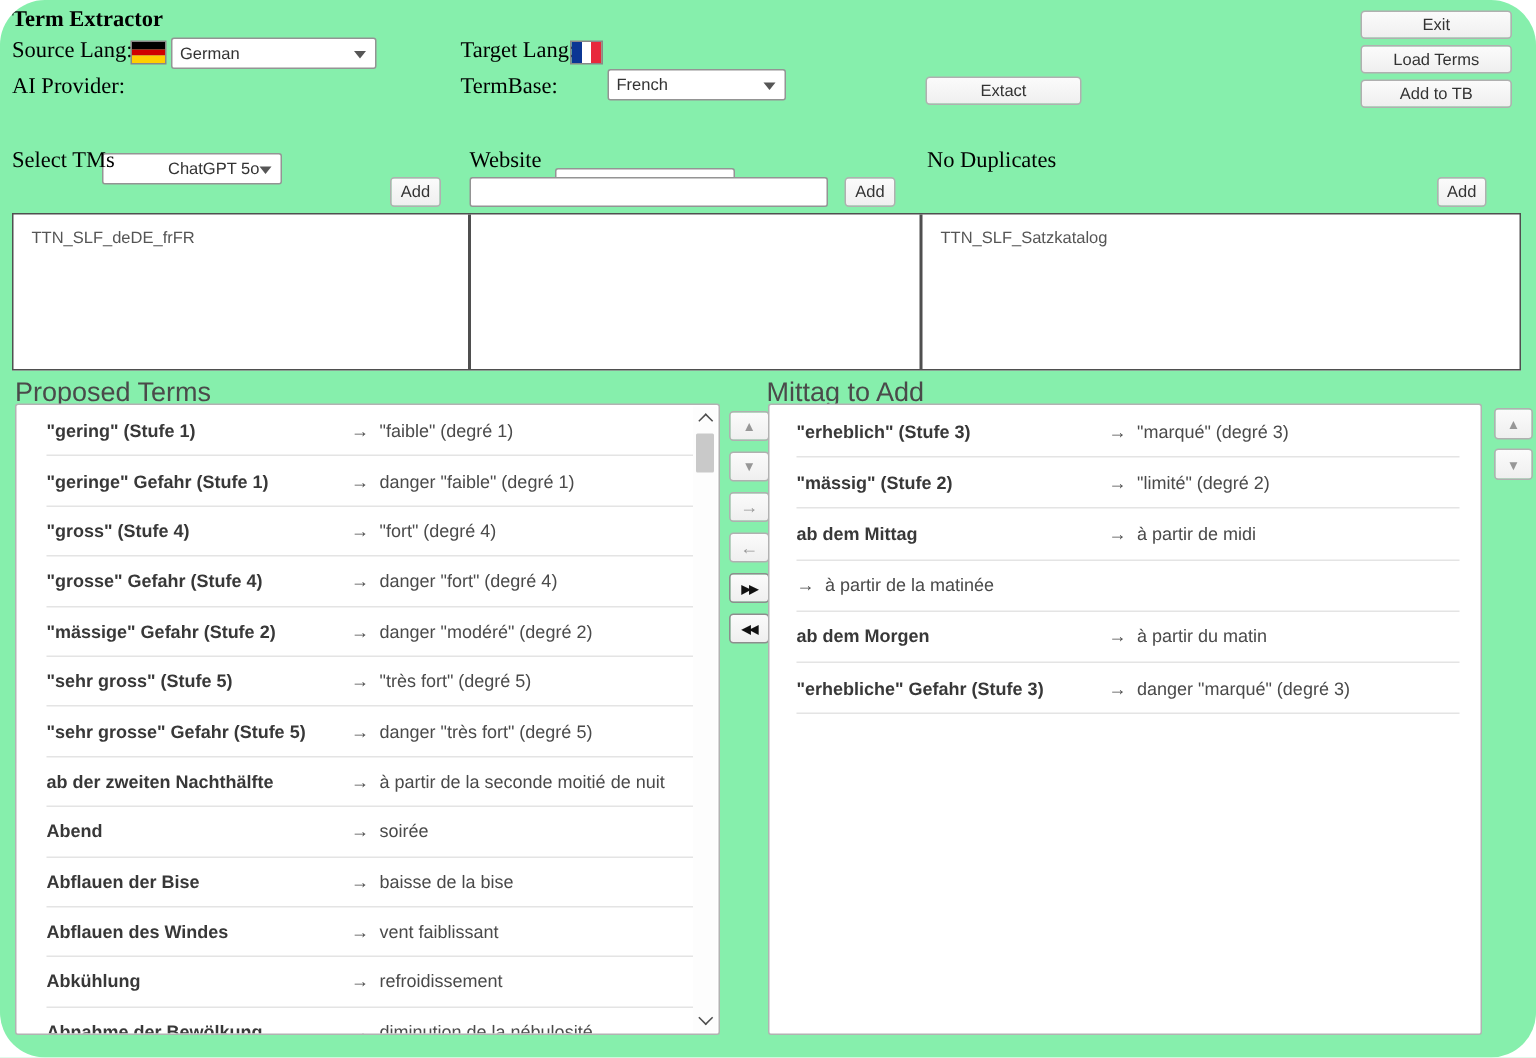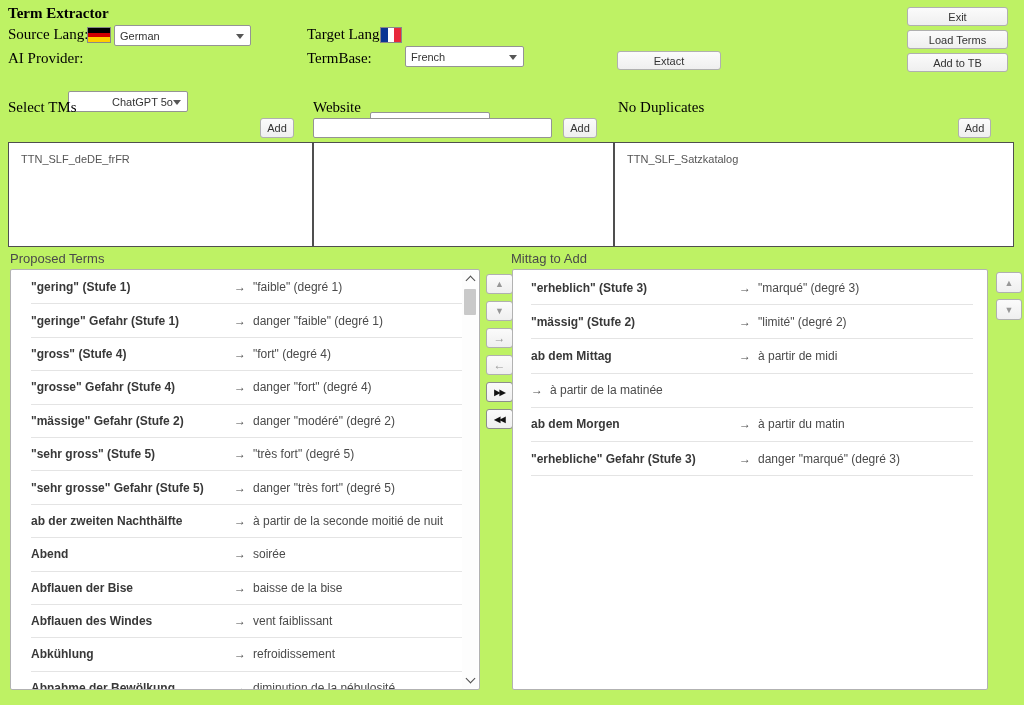--- a/index.html
+++ b/index.html
@@ -1,19 +1,19 @@
 <!DOCTYPE html>
 <html><head>
 <meta charset="utf-8">
 <style>
   * { margin:0; padding:0; box-sizing:border-box; }
   html,body { background:#ffffff; }
   .app {
-    position:relative; width:1024px; height:705px; background:#bef264;
-    font-family:"Liberation Sans", sans-serif; overflow:hidden;
+    position:relative; width:1024px; height:705px; background:#86efac;
+    font-family:"Liberation Sans", sans-serif; overflow:hidden;border-radius:30px;
   }
   .abs { position:absolute; }
 
   
   .serif  { font-family:"Liberation Serif", serif; font-size:15px; color:#000; white-space:nowrap; }
   .title  { font-weight:bold; font-size:15px; }
 
   
   .btn {
     display:flex; align-items:center; justify-content:center;
@@ -43,21 +43,21 @@
   .flag-fr { flex-direction:row; }
   .flag-fr div { flex:1; }
 
   
   .tripane { border:1px solid #4f4f4f; background:#fff; display:flex; }
   .pane { height:100%; padding:10px 12px; font-size:11px; color:#555; overflow:hidden; }
   .pane-divider { width:2px; background:#4f4f4f; height:100%; }
   .pane .pane-item { margin-bottom:4px; white-space:nowrap; }
 
   
-  .list-label { font-size:13px; color:#4a4a4a; white-space:nowrap; }
+  .list-label { font-size:18px; color:#4a4a4a; white-space:nowrap; }
   .term-box { border:1px solid #b2b2b2; background:#fff; border-radius:2px; overflow:hidden; }
   .rows { position:absolute; top:1px; left:0; bottom:0; overflow:hidden; }
   .t-row { display:flex; align-items:center; border-bottom:1px solid #e4e4e4; }
   .t-row .de { font-weight:bold; color:#383838; font-size:12px; white-space:nowrap; overflow:hidden; }
   .t-row .pair { display:flex; align-items:center; gap:7px; font-size:12px; color:#4a4a4a; white-space:nowrap; }
   .rows-left  .t-row { height:33.4px; margin:0 0 0 20px; }
   .rows-left  .de { width:203px; }
   .rows-right .t-row { height:34.2px; margin:0 14px 0 18px; }
   .rows-right .de { width:208px; }
 
@@ -98,21 +98,21 @@
     <div style="background:#0b3694"></div>
       <div style="background:#fff"></div>
       <div style="background:#e8283c"></div>
   </div>
   <div class="abs combo" style="left:405px; top:25px; width:119px; height:21px;">
     <span>French</span>
     <span class="caret"></span>
   </div>
 
   <div class="abs serif" style="left:8px; top:50px;">AI Provider:</div>
-  <div class="abs combo" style="left:68px; top:49px; width:120px; height:21px;padding-left:43px;">
+  <div class="abs combo" style="left:68px; top:60px; width:120px; height:21px;padding-left:43px;">
     <span>ChatGPT 5o</span>
     <span class="caret"></span>
   </div>
 
   <div class="abs serif" style="left:307px; top:50px;">TermBase:</div>
   <div class="abs combo" style="left:370px; top:49px; width:120px; height:21px;">
     <span>TTN_SLF_Satzkatalog</span>
     <span class="caret"></span>
   </div>
 

